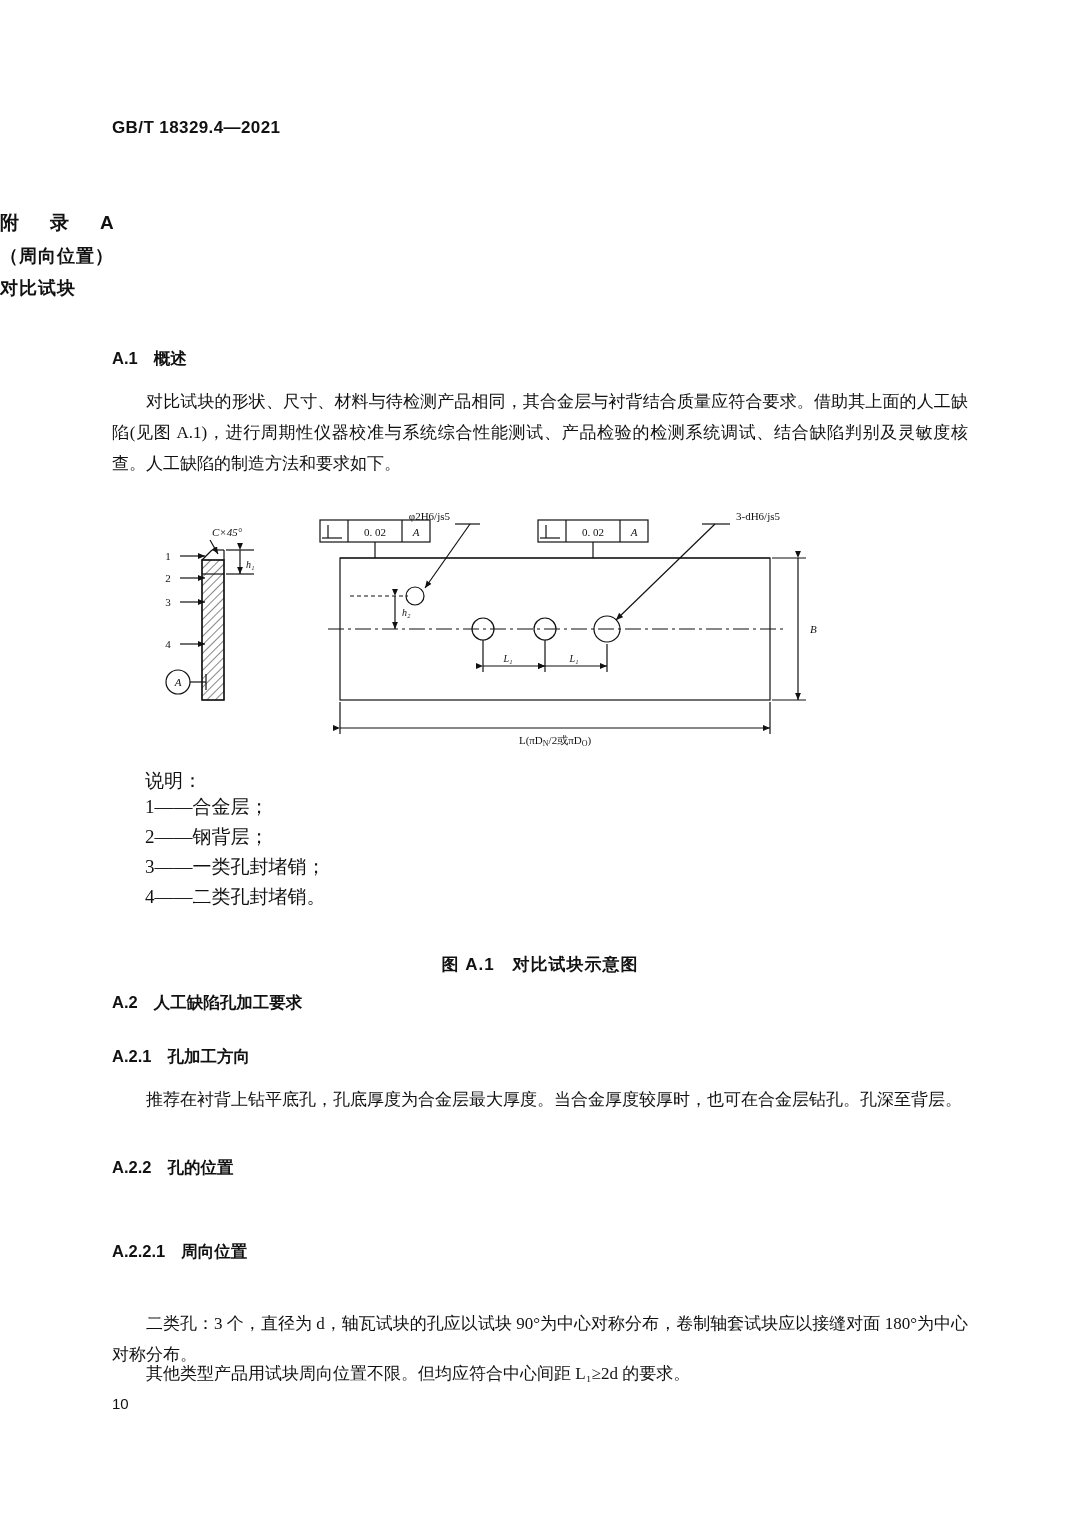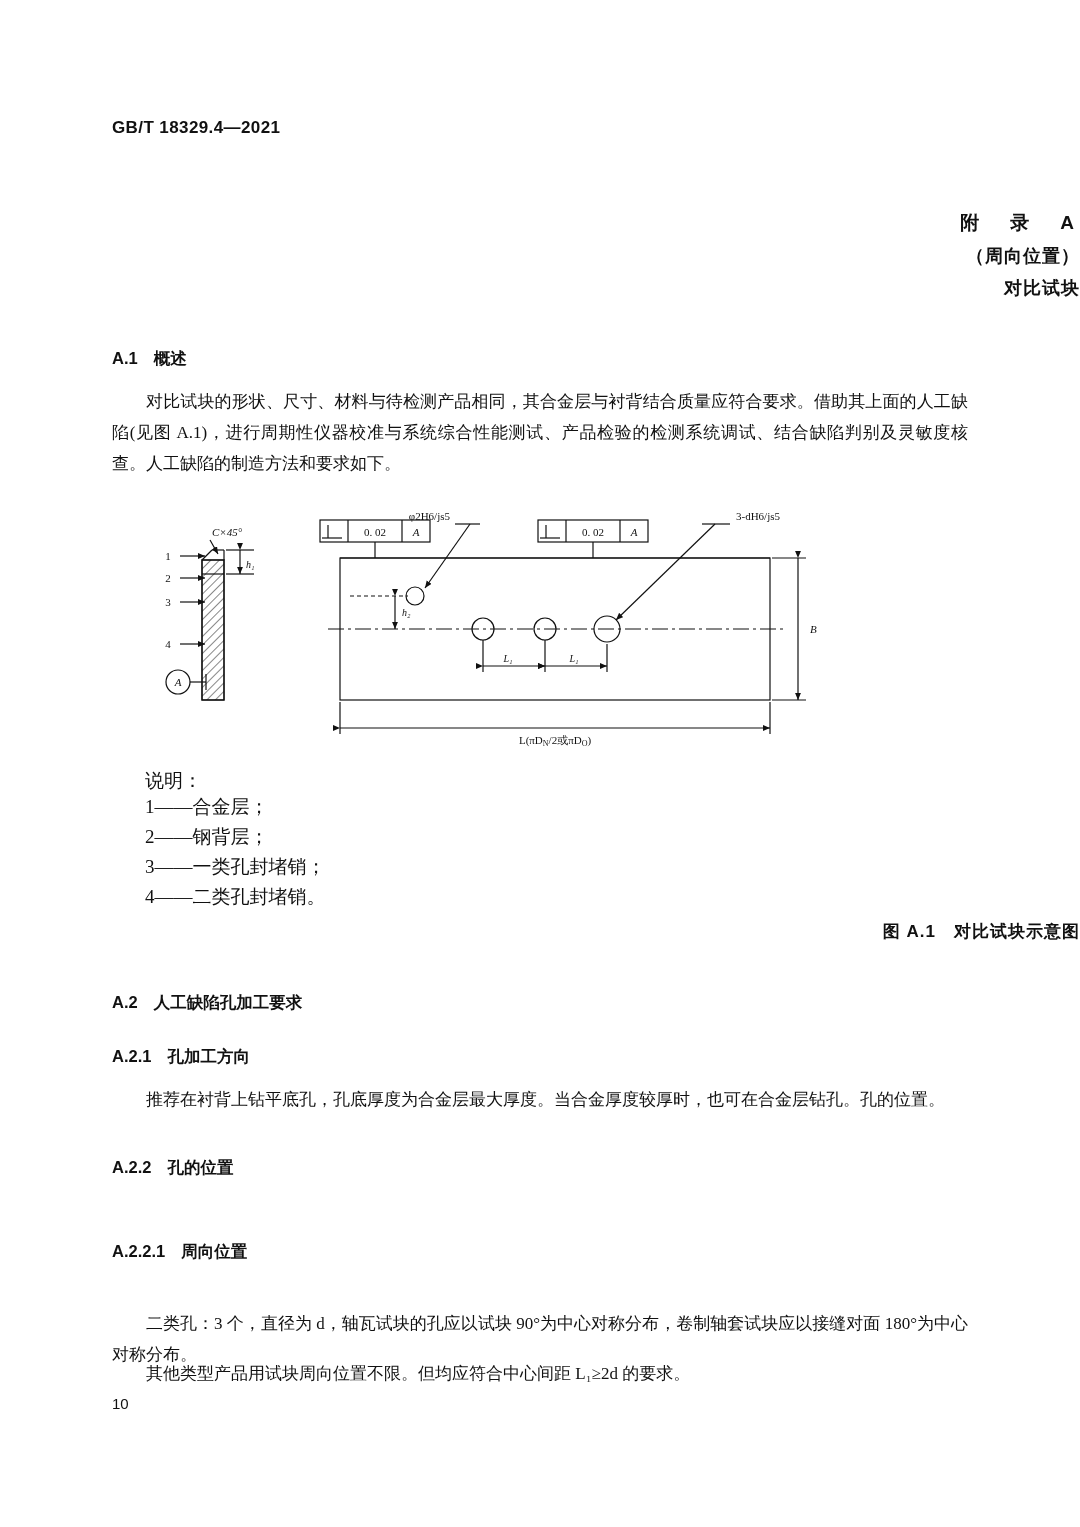--- a/index.html
+++ b/index.html
@@ -25,30 +25,30 @@
     position: absolute;
     left: 112px;
     top: 118px;
     font-family: "Liberation Sans", sans-serif;
     font-weight: bold;
     font-size: 17px;
     letter-spacing: 0.4px;
   }
   .annex-title {
     position: absolute;
-    left: 0; right: 0;
-    text-align: right;
+    left: 0; right: 11px;
+    text-align: left;
     font-family: "Liberation Sans", sans-serif;
     font-weight: bold;
     font-size: 19px;
     letter-spacing: 6px;
   }
   .t1 { top: 210px; }
   .t2 { top: 244px; letter-spacing: 1px; font-size: 18px; }
-  .t3 { top: 276px; letter-spacing: 1px; font-size: 18px; padding-left: 41px; }
+  .t3 { top: 276px; letter-spacing: 1px; font-size: 18px; }
 
   .sec-head {
     position: absolute;
     left: 112px;
     font-family: "Liberation Sans", sans-serif;
     font-weight: bold;
     font-size: 16.5px;
   }
   .sec-head .num { margin-right: 16px; }
 
@@ -225,30 +225,30 @@
       </g>
     </svg>
   </div>
 
   <div class="legend" style="top:768px;">说明：</div>
   <div class="legend" style="top:794px;">1——合金层；</div>
   <div class="legend" style="top:824px;">2——钢背层；</div>
   <div class="legend" style="top:854px;">3——一类孔封堵销；</div>
   <div class="legend" style="top:884px;">4——二类孔封堵销。</div>
 
-  <div class="fig-caption" style="top:920px;text-align:right;">图 A.1　对比试块示意图</div>
+  <div class="fig-caption" style="top:953px;">图 A.1　对比试块示意图</div>
 
   <div class="sec-head" style="top:992px;">
     <span class="num">A.2</span><span>人工缺陷孔加工要求</span>
   </div>
 
   <div class="sec-head" style="top:1046px;">
     <span class="num">A.2.1</span><span>孔加工方向</span>
   </div>
-  <div class="para" style="top:1084px;">推荐在衬背上钻平底孔，孔底厚度为合金层最大厚度。当合金厚度较厚时，也可在合金层钻孔。孔的位置。</div>
+  <div class="para" style="top:1084px;">推荐在衬背上钻平底孔，孔底厚度为合金层最大厚度。当合金厚度较厚时，也可在合金层钻孔。孔深至背层。</div>
 
   <div class="sec-head" style="top:1157px;">
     <span class="num">A.2.2</span><span>孔的位置</span>
   </div>
 
   <div class="sec-head" style="top:1207px;margin-top:34px;">
     <span class="num">A.2.2.1</span><span>周向位置</span>
   </div>
   <div class="para" style="top:1308px;">二类孔：3 个，直径为 d，轴瓦试块的孔应以试块 90°为中心对称分布，卷制轴套试块应以接缝对面 180°为中心对称分布。</div>
   <div class="para" style="top:1358px;">其他类型产品用试块周向位置不限。但均应符合中心间距 L₁≥2d 的要求。</div>

